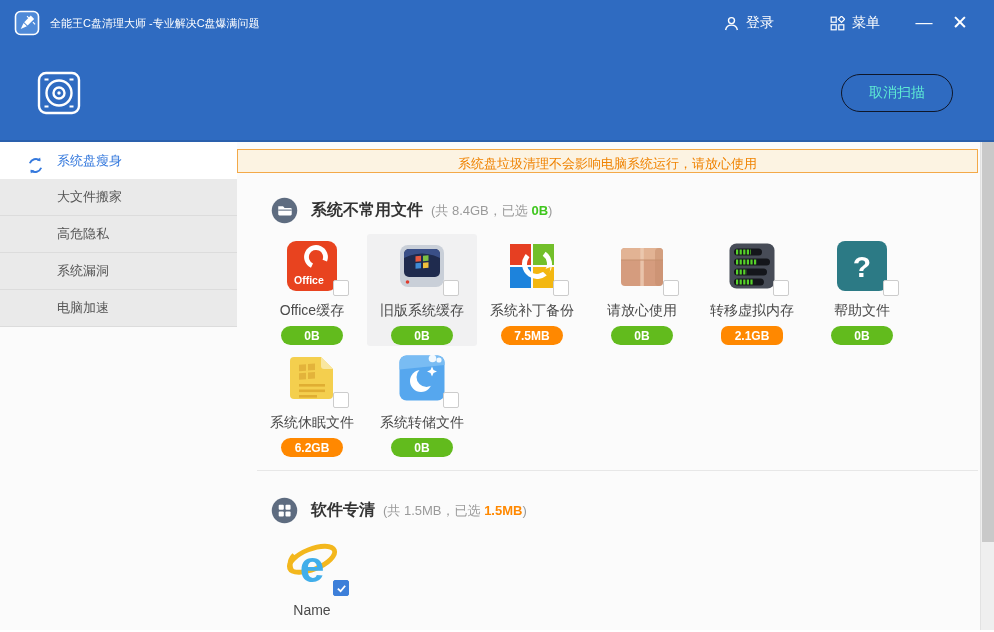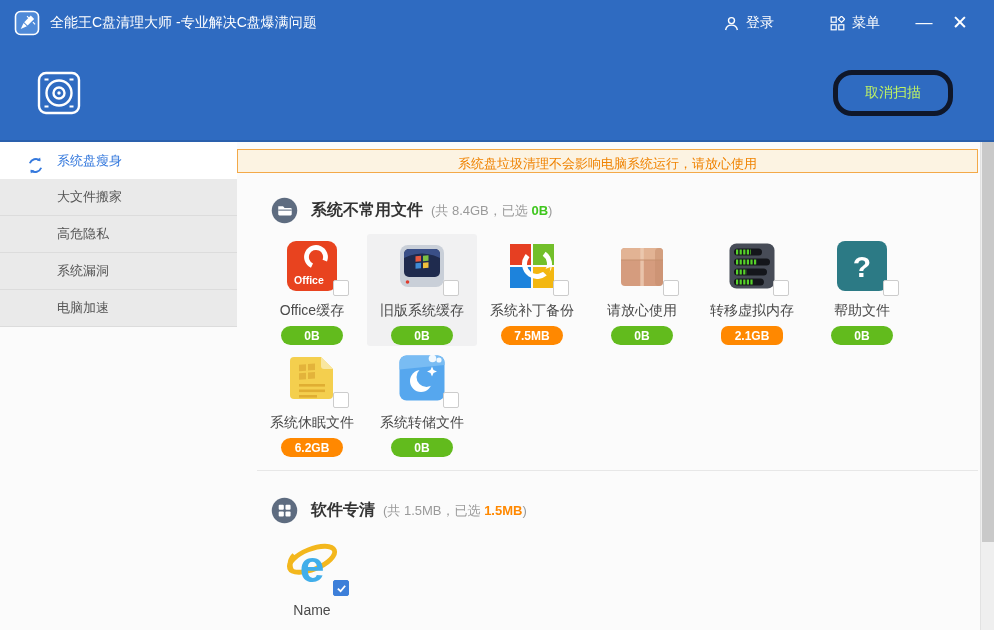--- a/index.html
+++ b/index.html
@@ -2,33 +2,33 @@
 <html><head>
 <meta charset="utf-8">
 <style>
   * { margin:0; padding:0; box-sizing:border-box; }
   html,body { width:994px; height:632px; font-family:"Liberation Sans", sans-serif; }
   .app { width:994px; height:632px; overflow:hidden; position:relative; background:#fff; }
 
   
   .titlebar { height:46px; background:#2f6bc1; display:flex; align-items:center; padding:0 16px 0 14px; }
   .app-icon { width:26px; height:26px; margin-right:10px; flex:0 0 auto; }
-  .app-title { color:#fff; font-size:14px; white-space:nowrap; }
+  .app-title { color:#fff; font-size:11px; white-space:nowrap; }
   .tb-spacer { flex:1; }
   .tb-btn { display:flex; align-items:center; gap:7px; color:#fff; font-size:14px; cursor:pointer; white-space:nowrap; }
   .tb-login { margin-right:56px; }
   .tb-menu { margin-right:26px; }
   .win-btn { color:#fff; width:36px; text-align:center; font-size:17px; cursor:pointer; line-height:46px; }
 
   
   .header { height:96px; background:#2f6bc1; display:flex; align-items:center; padding:0 41px 0 36px; border-bottom:2px solid #2a60ad; }
   .disk-icon { width:46px; height:46px; margin-right:22px; flex:0 0 auto; }
   .found { font-size:22px; color:#fff; letter-spacing:1px; }
   .scanning { font-size:13px; color:#e9f1fb; margin-top:8px; }
-  .cancel-btn { margin-left:auto; background:transparent; border:5px solid #0f172a; border-radius:19px; color:#bef264; font-size:14px; padding:9px 27px; cursor:pointer; font-family:inherit; white-space:nowrap; }
+  .cancel-btn { margin-left:auto; background:transparent; border:1px solid #0f172a; border-radius:19px; color:#5eead4; font-size:14px; padding:9px 27px; cursor:pointer; font-family:inherit; white-space:nowrap; }
 
   
   .body { display:flex; height:488px; position:relative; background:#fbfbfb; overflow:hidden; }
   .sidebar { width:237px; flex:0 0 auto; background:#fbfbfb; }
   .side-item { height:37px; display:flex; align-items:center; padding-left:57px; font-size:13px; color:#555; background:#eaeaea; border-bottom:1px solid #dcdcdc; position:relative; cursor:pointer; }
   .side-item.active { background:#fff; color:#3579dd; border-bottom:none; }
   .refresh-ic { position:absolute; left:26px; top:14px; width:19px; height:19px; }
 
   .content { flex:1; min-width:0; }
   .notice { height:24px; line-height:28px; text-align:center; background:#fcf3e2; border:1px solid #f3a948; color:#ef8201; font-size:13px; margin:7px 16px 0 0; }

